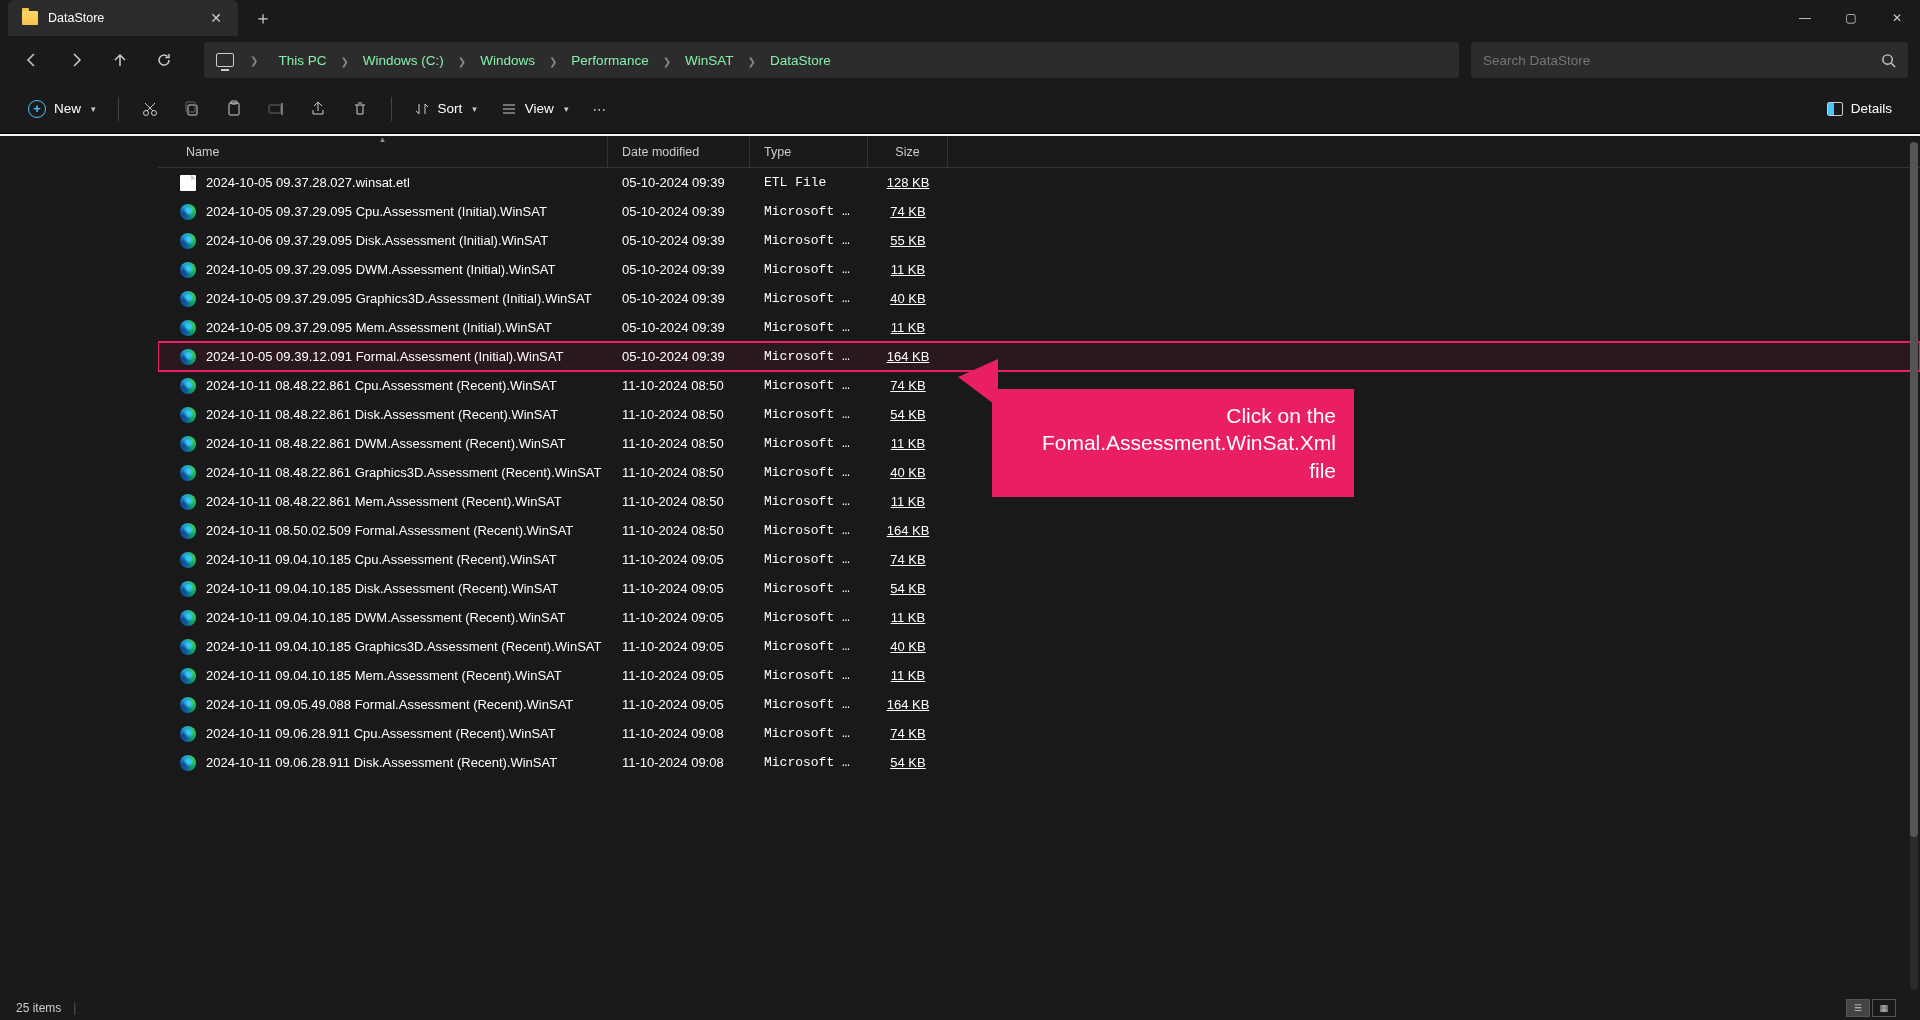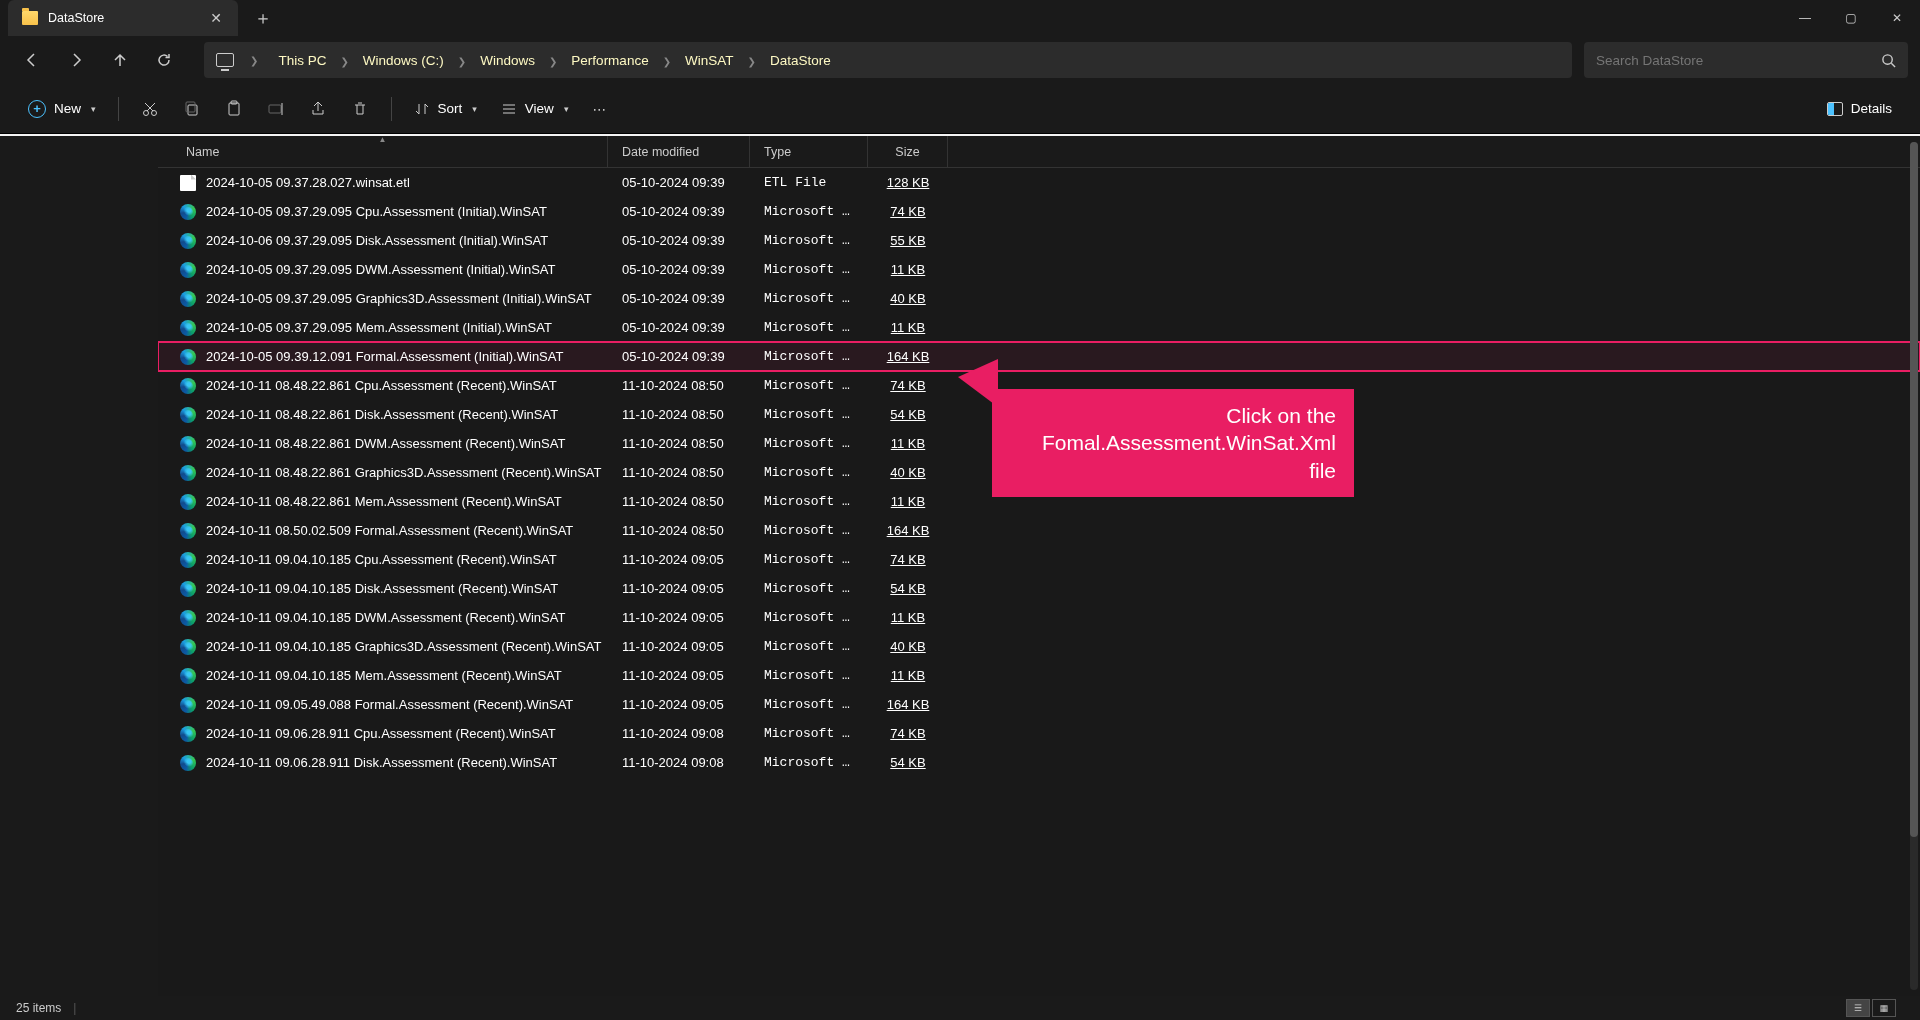--- a/index.html
+++ b/index.html
@@ -14,24 +14,24 @@
 .tab-close { color: #ccc; font-size: 14px; cursor: pointer; padding: 0 4px; }
 .new-tab { color: #ccc; font-size: 18px; padding: 0 16px; cursor: pointer; }
 .win-controls { margin-left: auto; display: flex; }
 .win-btn { width: 46px; height: 36px; display:flex; align-items:center; justify-content:center; color:#ccc; font-size:12px; cursor:pointer; }
 
 
 .addrrow { height: 48px; background: #1a1a1a; display: flex; align-items: center; padding: 0 12px; gap: 4px; }
 .nav-btn { width: 40px; height: 36px; display:flex; align-items:center; justify-content:center; color:#ccc; cursor:pointer; border-radius:4px; }
 .addr-box { flex: 1; background: #2c2c2c; height: 36px; border-radius: 4px; display:flex; align-items:center; padding: 0 12px; gap: 6px; margin: 0 8px 0 16px; }
 .breadcrumb-chevron { color: #888; font-size: 10px; padding: 0 6px; }
-.crumb { color: #fef9c3; font-size: 13.5px; padding: 4px 8px; cursor:pointer; border-radius:3px;margin-top:41px; }
+.crumb { color: #86efac; font-size: 13.5px; padding: 4px 8px; cursor:pointer; border-radius:3px;margin-top:41px; }
 .pc-icon { width:18px; height:14px; border:1.5px solid #ccc; border-radius:2px; position:relative; margin-right:4px; }
 .pc-icon::after { content:''; position:absolute; bottom:-5px; left:4px; right:4px; height:2px; background:#ccc; }
-.search-box { width: 324px; background:#2c2c2c; height:36px; border-radius:4px; display:flex; align-items:center; padding:0 12px; color:#aaa; font-size:13.5px; }
+.search-box { width: 437px; background:#2c2c2c; height:36px; border-radius:4px; display:flex; align-items:center; padding:0 12px; color:#aaa; font-size:13.5px; }
 .search-box input { background:transparent; border:none; outline:none; color:#fff; flex:1; font-size:13.5px; }
 .search-icon { margin-left:auto; color:#ccc; }
 
 
 .toolbar { height: 50px; background:#1a1a1a; display:flex; align-items:center; padding:0 18px; gap:4px; border-bottom:1px solid #000; }
 .tbtn { display:flex; align-items:center; gap:8px; padding:6px 10px; color:#fff; font-size:13.5px; cursor:pointer; border-radius:4px; }
 .tbtn.icon-only { padding:6px 10px; color:#ccc; }
 .tsep { width:1px; height:24px; background:#444; margin:0 8px; }
 .chev-small { font-size:9px; color:#ccc; margin-left:2px; }
 .plus-circle { width:18px; height:18px; border:1.5px solid #4cc2ff; border-radius:50%; display:flex; align-items:center; justify-content:center; color:#4cc2ff; font-size:13px; font-weight:bold; }

